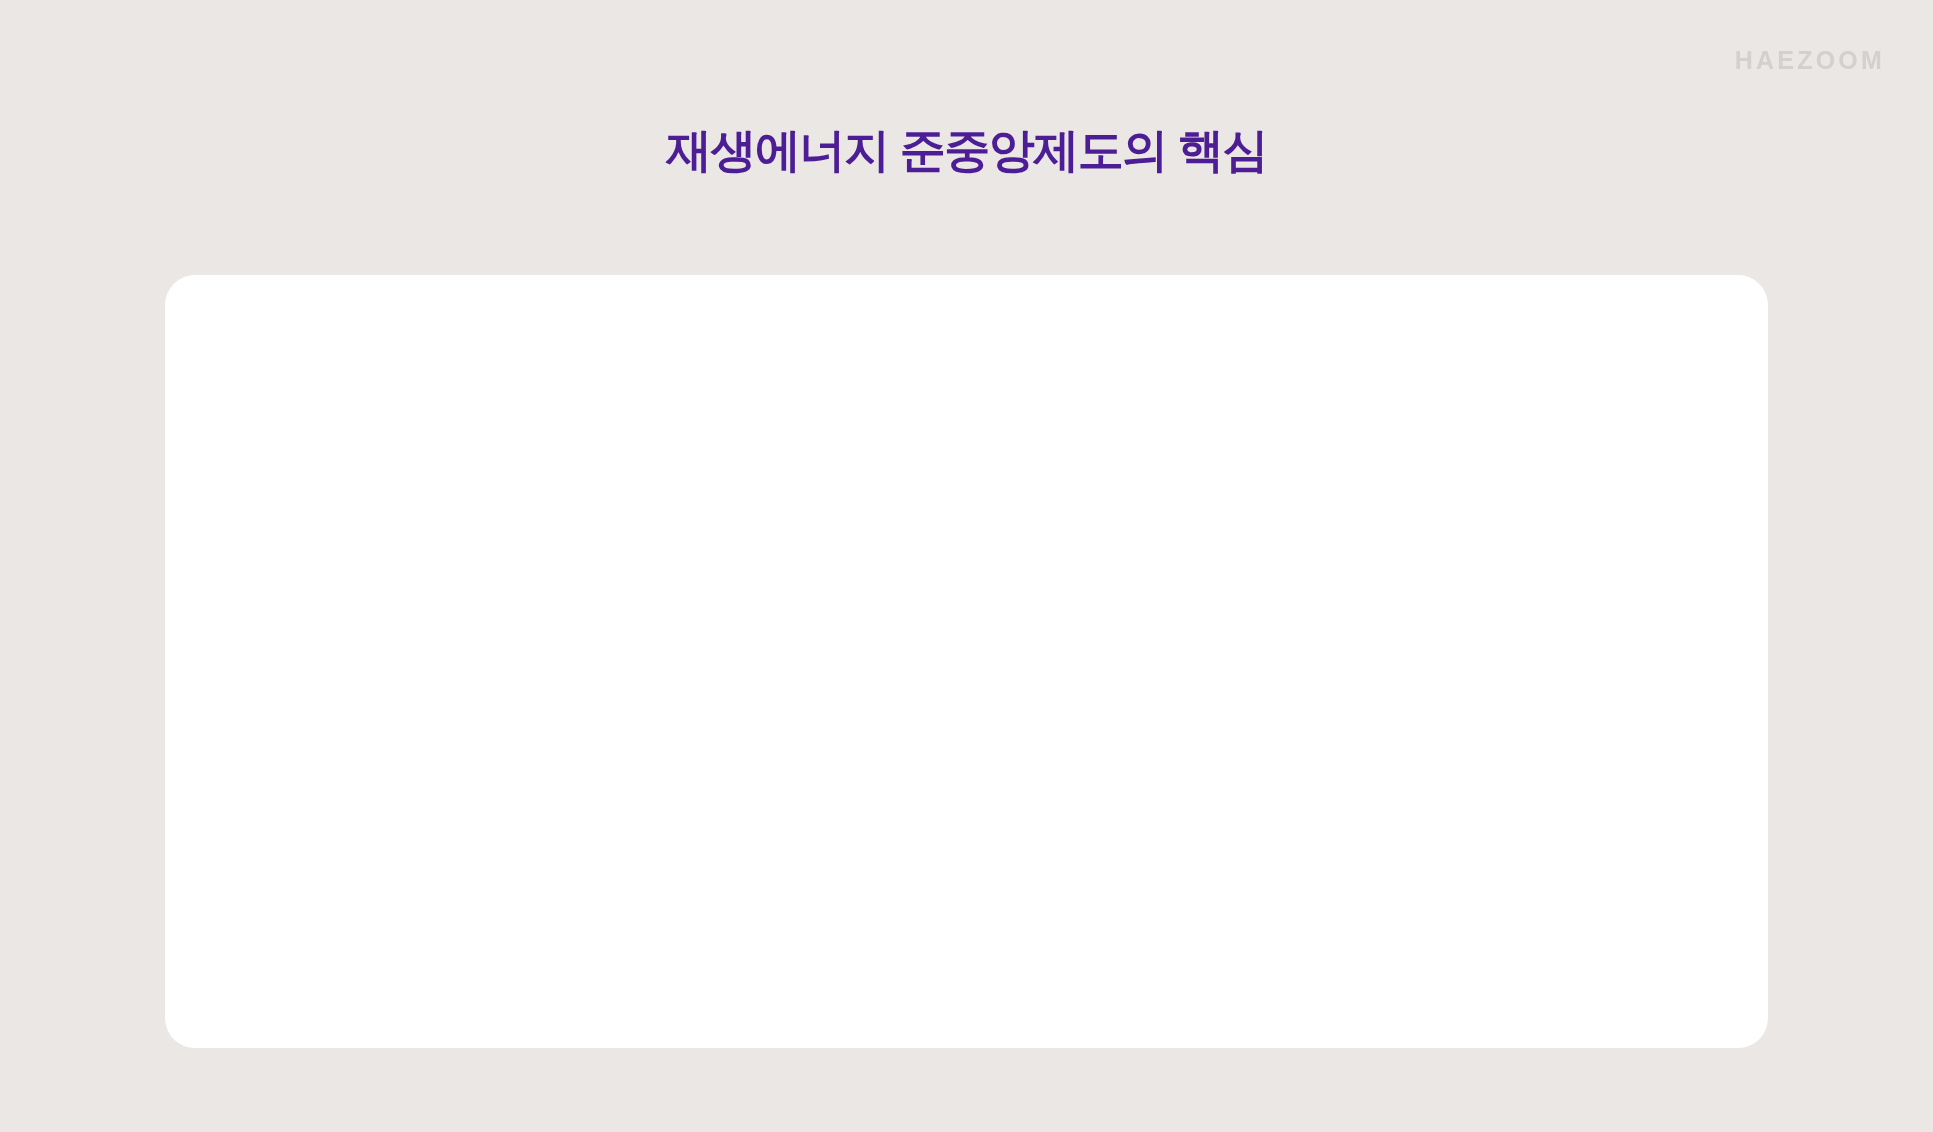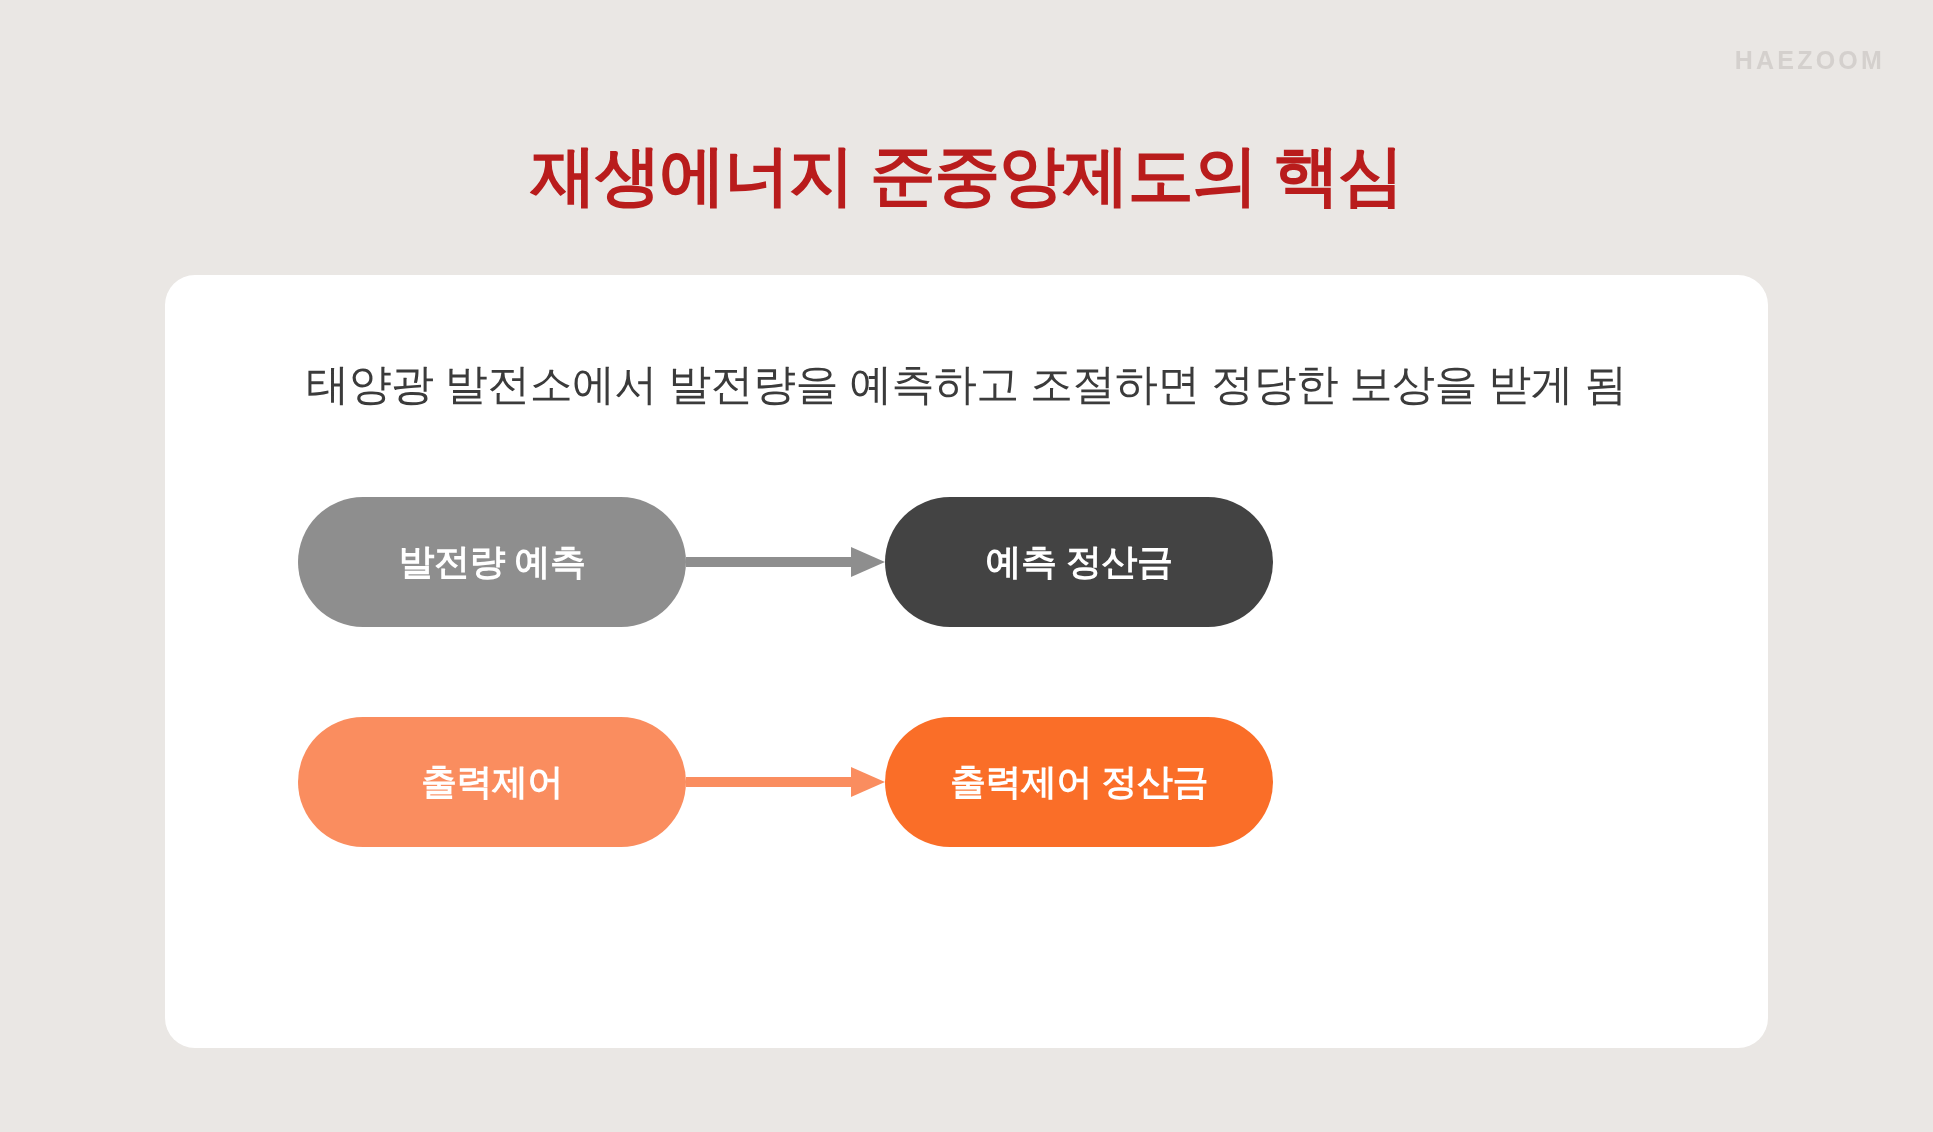--- a/index.html
+++ b/index.html
@@ -27,24 +27,24 @@
     user-select: none;
   }
 
   
   .page-title {
     position: absolute;
     top: 92px;
     left: 0;
     width: 100%;
     text-align: center;
-    font-size: 66px;
+    font-size: 46px;
     font-weight: 800;
     letter-spacing: -1.5px;
-    color: #b91c1c;
+    color: #4c1d95;
     line-height: 1.2;
   }
 
   
   .content-card {
     position: absolute;
     left: 165px;
     top: 275px;
     width: 1603px;
     height: 773px;
@@ -131,45 +131,15 @@
 </head>
 <body>
 
 <div class="brand-logo">HAEZOOM</div>
 
 <h1 class="page-title">재생에너지 준중앙제도의 핵심</h1>
 
 <div class="content-card">
 
   <div class="summary-block">
-    <div class="summary-line">태양광 발전소에서 발전량을 예측하고 조절하면 정당한 보상을 받게 됨</div>
   </div>
 
-  <div class="flow-diagram">
-
-    <div class="flow-row">
-      <div class="flow-node source node-gray">발전량 예측</div>
-
-      <div class="flow-arrow">
-        <svg viewBox="0 0 199 30" preserveAspectRatio="none" aria-hidden="true">
-          <rect x="0" y="10" width="168" height="10" fill="#8E8E8E"></rect>
-          <polygon points="165,0 199,15 165,30" fill="#8E8E8E"></polygon>
-        </svg>
-      </div>
-
-      <div class="flow-node target node-charcoal">예측 정산금</div>
-    </div>
-
-    <div class="flow-row">
-      <div class="flow-node source node-salmon">출력제어</div>
-
-      <div class="flow-arrow">
-        <svg viewBox="0 0 199 30" preserveAspectRatio="none" aria-hidden="true">
-          <rect x="0" y="10" width="168" height="10" fill="#FA8D5F"></rect>
-          <polygon points="165,0 199,15 165,30" fill="#FA8D5F"></polygon>
-        </svg>
-      </div>
-
-      <div class="flow-node target node-orange">출력제어 정산금</div>
-    </div>
-
-  </div>
 </div>
 
 </body></html>

